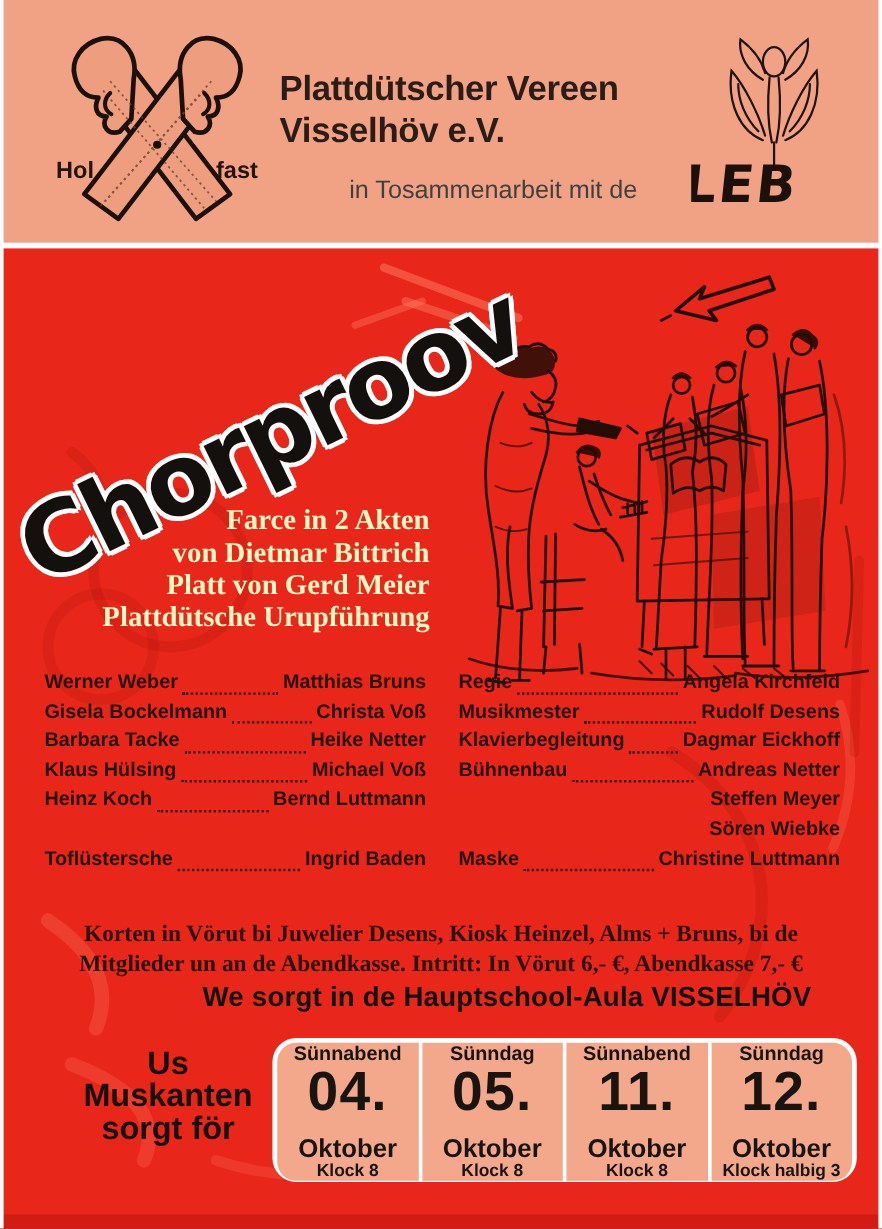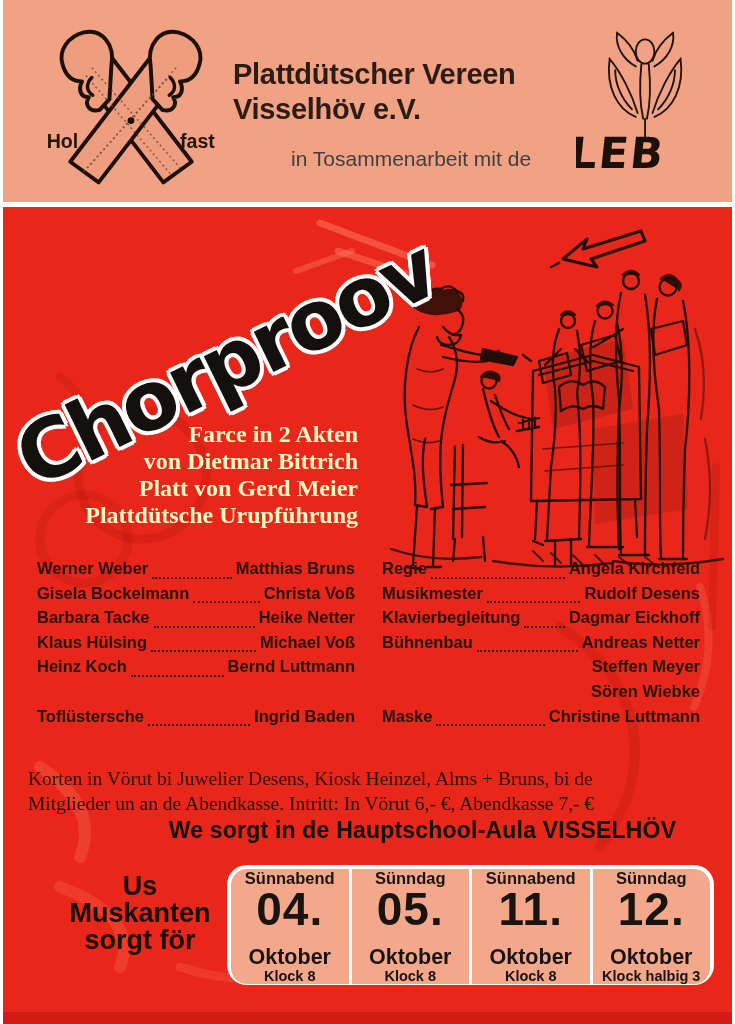--- a/index.html
+++ b/index.html
@@ -27,22 +27,22 @@
   .subtitle{position:absolute;left:28px;top:214px;width:330px;z-index:3;text-align:right;
             font-family:"Liberation Serif",serif;font-weight:bold;font-size:24px;
             line-height:27px;color:#fef9c3;}
   .cast{position:absolute;top:352px;width:318px;z-index:3;color:#261309;
         font-size:16.5px;font-weight:bold;}
   .cast-left{left:37px;} .cast-right{left:382px;}
   .crow{display:flex;height:24.6px;align-items:baseline;white-space:nowrap;}
   .crow .lead{flex:1;min-width:8px;border-bottom:2.5px dotted #33190d;margin:0 4px 5px;align-self:flex-end;}
   .crow.nolead .nm{margin-left:auto;}
   .crow.blank{visibility:hidden;}
-  .tickets{position:absolute;left:28px;top:560px;width:679px;z-index:3;
-           font-family:"Liberation Serif",serif;font-weight:normal;font-size:19.5px;
+  .tickets{position:absolute;left:28px;top:560px;width:679px;z-index:3;text-align:center;
+           font-family:"Liberation Serif",serif;font-weight:bold;font-size:19.5px;
            line-height:24.5px;color:#2a1208;}
   .venue{position:absolute;left:145px;top:610px;width:555px;z-index:3;text-align:center;
          font-weight:bold;font-size:23px;color:#12100d;letter-spacing:0.2px;}
   .music{position:absolute;left:56px;top:666px;width:168px;z-index:3;text-align:center;
          font-weight:bold;font-size:27px;line-height:27px;color:#171009;}
   
   .datecard{position:absolute;left:227px;top:658px;width:487px;height:120px;z-index:4;
             background:#ffffff;border-radius:20px;padding:4px;box-sizing:border-box;
             display:grid;grid-template-columns:repeat(4,1fr);gap:3px;}
   .datecell{background:#f3a88b;display:flex;flex-direction:column;align-items:center;

